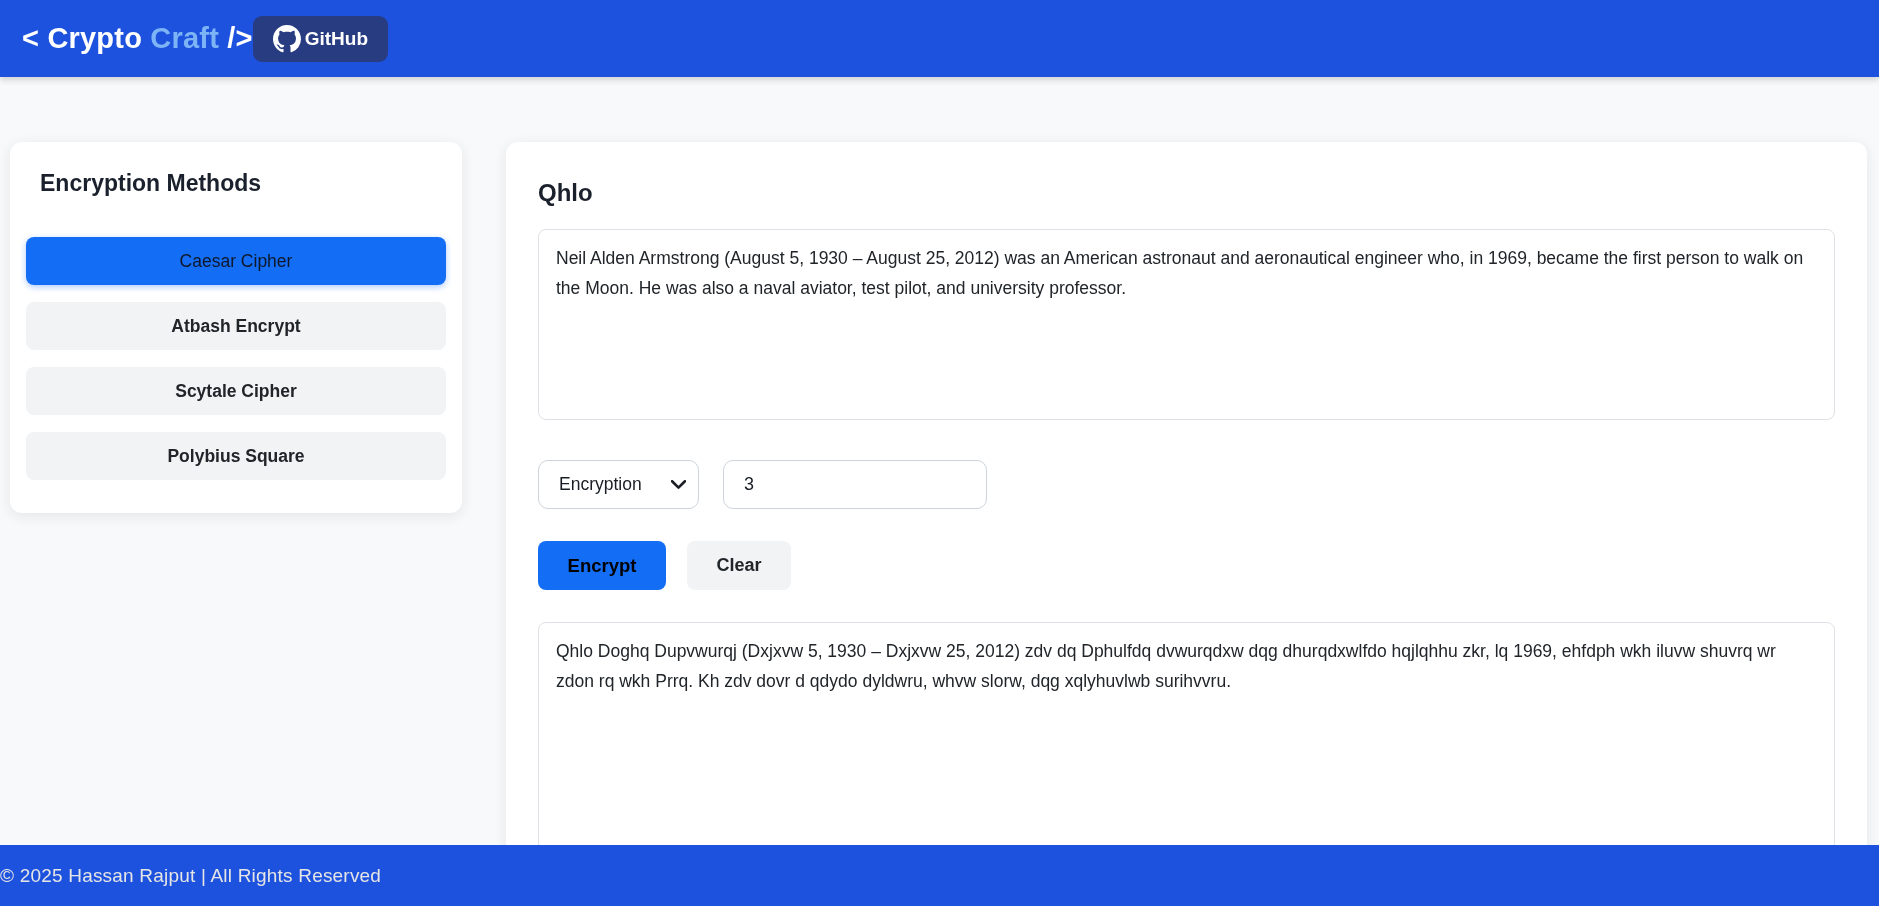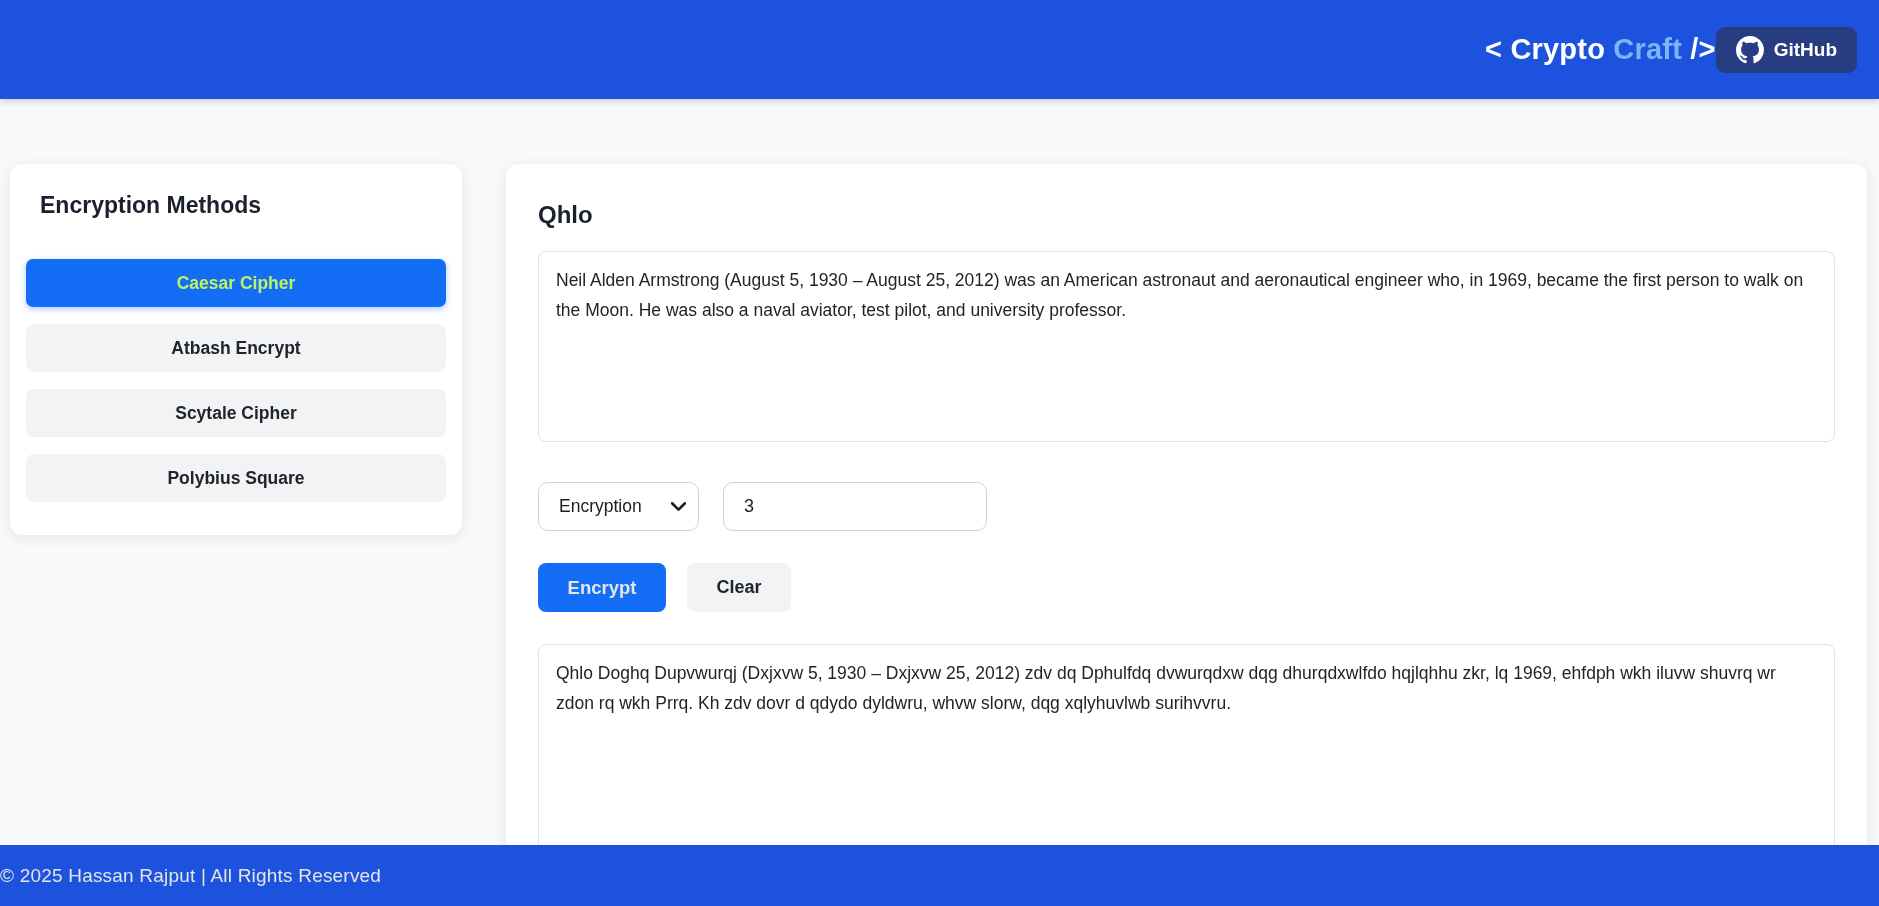--- a/index.html
+++ b/index.html
@@ -18,29 +18,29 @@
   *{box-sizing:border-box;margin:0;padding:0;}
   html,body{margin:0;padding:0;}
   body{
     width:1879px;height:906px;position:relative;overflow:hidden;
     background:var(--page-bg);
     font-family:"Liberation Sans","DejaVu Sans",sans-serif;
     color:var(--ink);
   }
   
   .navbar{
-    height:99px;background:var(--navbar-bg);
-    display:flex;align-items:center;justify-content:flex-end;
+    height:77px;background:var(--navbar-bg);
+    display:flex;align-items:center;justify-content:flex-start;
     padding:0 22px;box-shadow:0 3px 6px rgba(33,37,41,.18);
     position:relative;z-index:20;
   }
   .brand{font-size:29px;font-weight:700;color:#fff;letter-spacing:.2px;cursor:pointer;}
   .brand .accent{color:var(--brand-accent);}
   .github-btn{
-    display:flex;align-items:center;gap:10px;
+    display:flex;align-items:center;gap:4px;
     background:var(--github-btn);color:#fff;border:none;cursor:pointer;
     height:46px;padding:0 20px;border-radius:9px;
     font-family:inherit;font-size:19px;font-weight:700;
   }
   .github-btn svg{display:block;}
   
   .content{
     display:flex;align-items:flex-start;
     padding:65px 12px 0 10px;gap:44px;
   }
@@ -57,23 +57,22 @@
     font-size:23px;font-weight:700;color:#1a202c;
     margin:0 0 40px 14px;
   }
   .method-list{display:flex;flex-direction:column;gap:17px;}
   .method-btn{
     height:48px;width:100%;border:none;border-radius:8px;cursor:pointer;
     background:var(--muted-btn);color:var(--ink);
     font-family:inherit;font-size:17.5px;font-weight:600;
   }
   .method-btn.active{
-    background:var(--accent);color:#bef264;font-weight:700;
+    background:var(--accent);color:#0f172a;font-weight:400;
     box-shadow:0 2px 6px rgba(20,110,245,.35);
-    border-radius:7px;
   }
   
   .main{
     flex:1;min-height:830px;
     padding:37px 32px 40px;
   }
   .section-title{font-size:24px;font-weight:700;color:#1a202c;margin:0 0 22px;}
   .main textarea{
     display:block;width:100%;resize:none;outline:none;
     border:1px solid var(--border-soft);border-radius:8px;
@@ -90,21 +89,21 @@
     padding:0 12px 0 20px;cursor:pointer;font-size:17.5px;color:#1a1e24;
   }
   .shift-input{
     width:264px;height:49px;border:1px solid var(--border-field);border-radius:10px;
     background:#fff;padding:0 16px 0 20px;outline:none;
     font-family:inherit;font-size:18px;color:#1a1e24;
   }
   .buttons-row{display:flex;align-items:center;gap:21px;margin-bottom:32px;}
   .encrypt-btn{
     width:128px;height:49px;border:none;border-radius:8px;cursor:pointer;
-    background:var(--accent);color:#e5e5e5;
+    background:var(--accent);color:#000000;
     font-family:inherit;font-size:18.5px;font-weight:700;
   }
   .clear-btn{
     width:104px;height:49px;border:none;border-radius:8px;cursor:pointer;
     background:var(--muted-btn);color:var(--ink);
     font-family:inherit;font-size:18px;font-weight:600;
   }
   
   .footer{
     position:absolute;left:0;right:0;bottom:0;height:61px;z-index:30;

